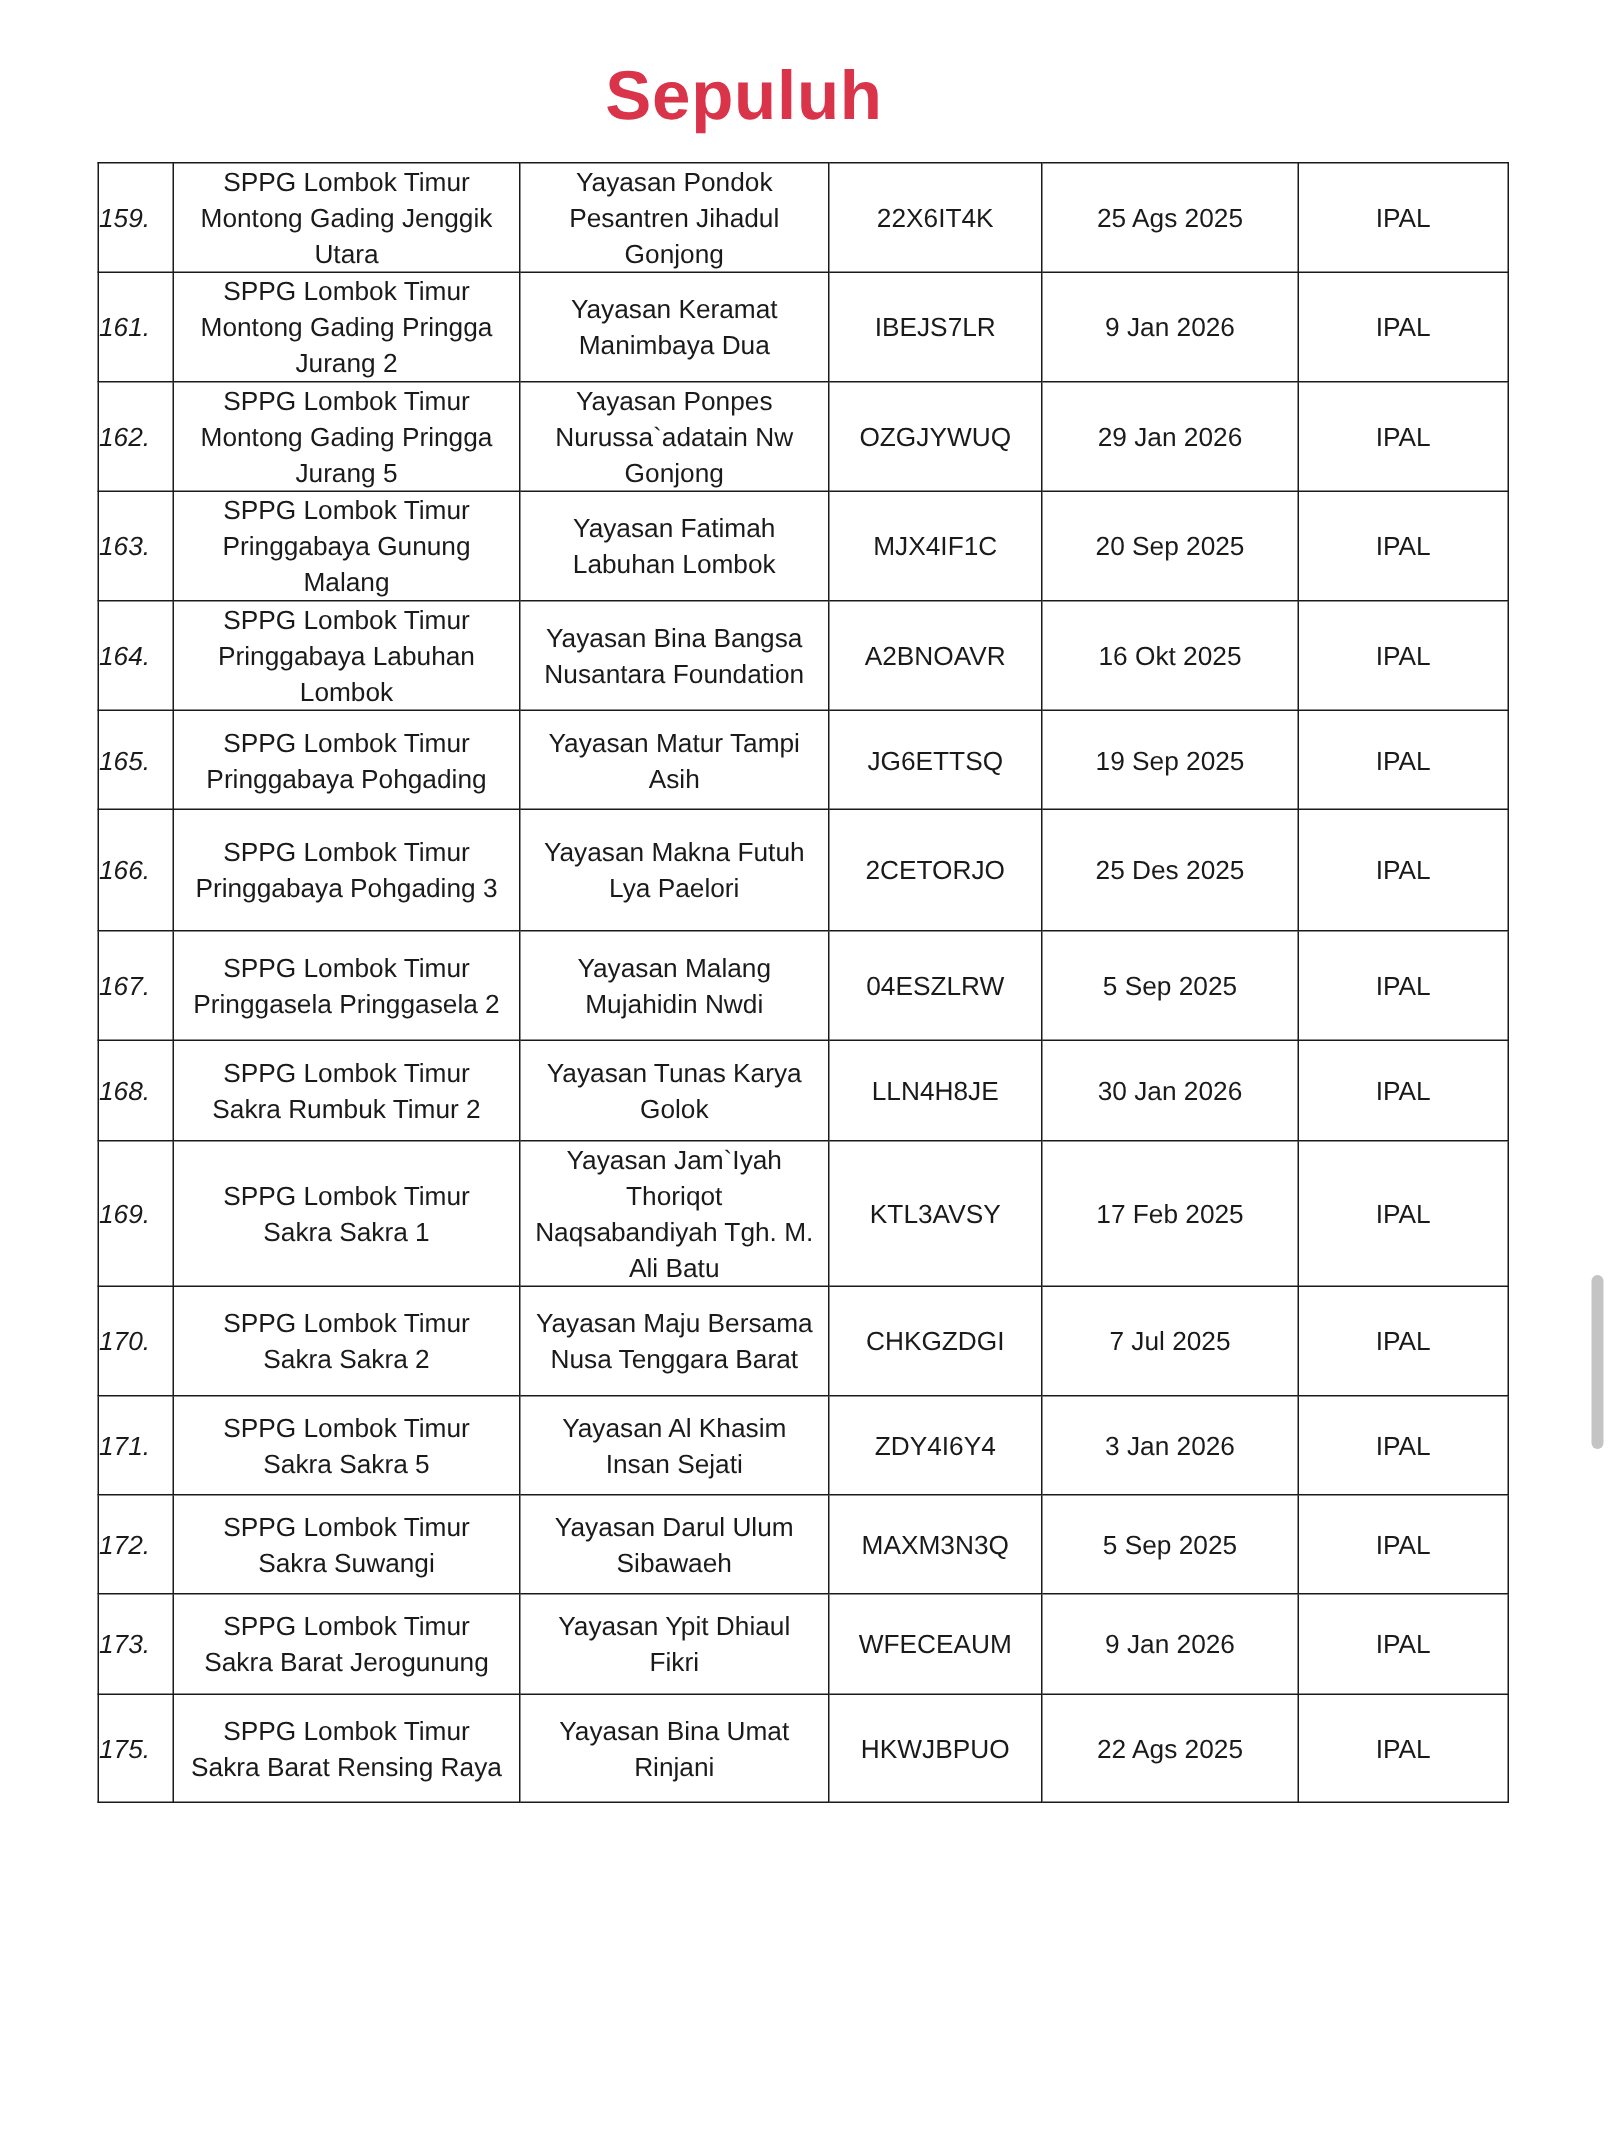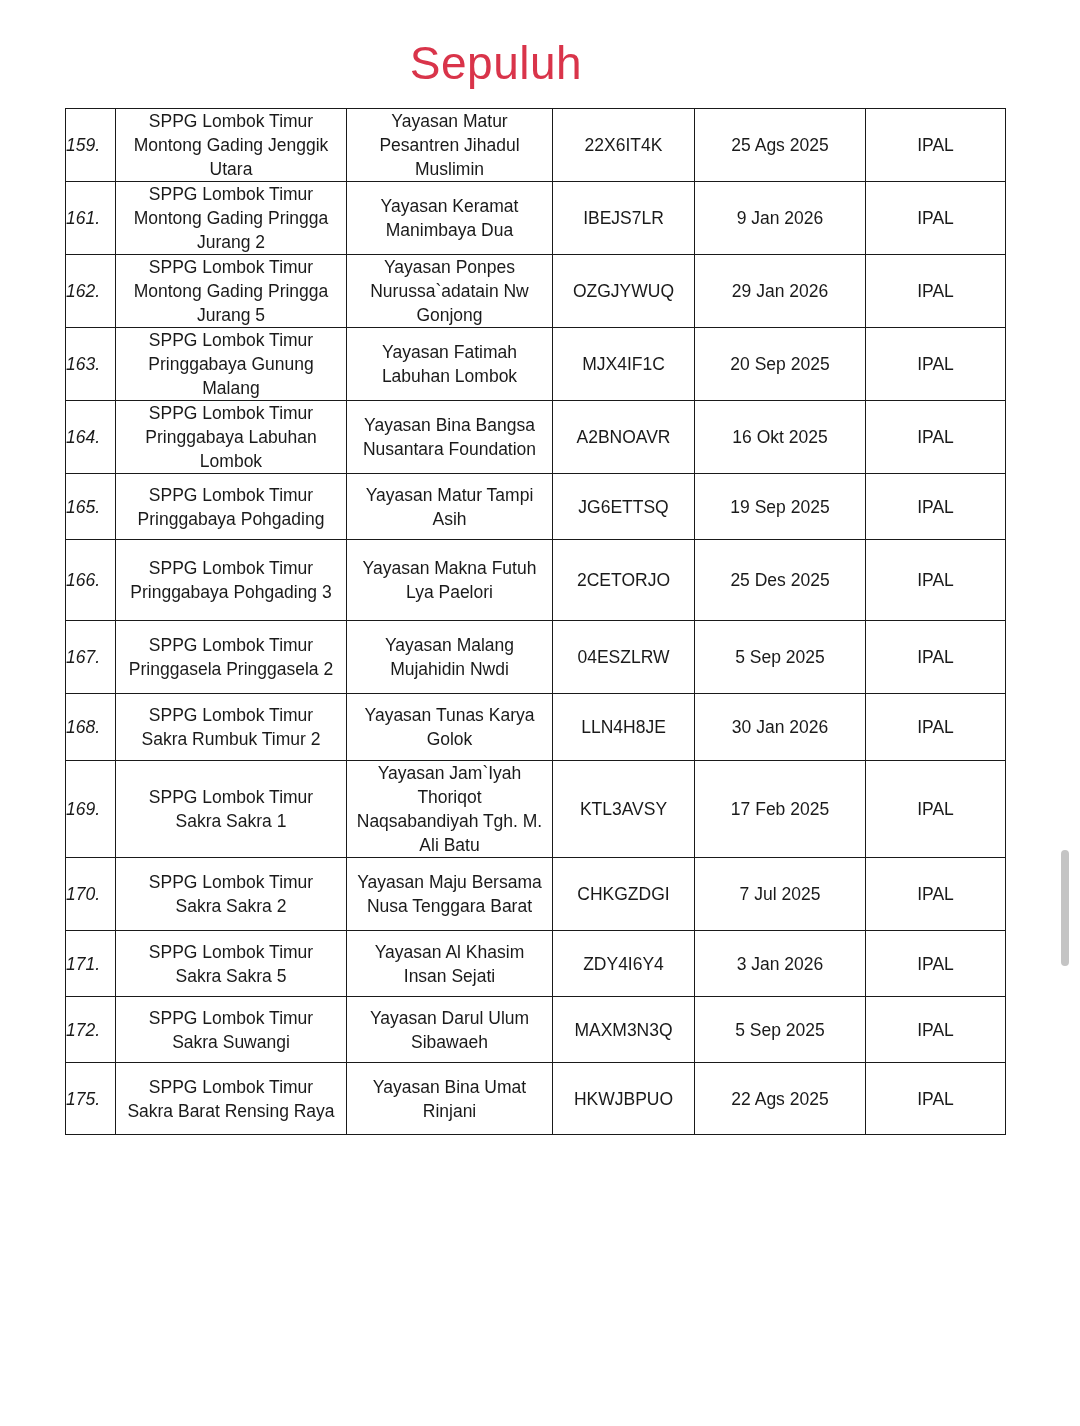--- a/index.html
+++ b/index.html
@@ -15,21 +15,21 @@
     font-family: "Liberation Sans", "DejaVu Sans", sans-serif;
     color: #1a1a1a;
   }
   .page-title {
     position: absolute;
     left: 0;
     width: 992px;
     top: 36px;
     text-align: center;
     font-size: 46px;
-    font-weight: 400;
+    font-weight: 700;
     color: #d9344a;
     letter-spacing: 0.5px;
   }
   table.data-table {
     position: absolute;
     left: 65px;
     top: 108px;
     border-collapse: collapse;
     table-layout: fixed;
     width: 940px;
@@ -74,21 +74,21 @@
     <col style="width:231px">
     <col style="width:206px">
     <col style="width:142px">
     <col style="width:171px">
     <col style="width:140px">
   </colgroup>
   <tbody>
     <tr style="height:73px">
       <td class="col-no">159.</td>
       <td class="col-name">SPPG Lombok Timur Montong Gading Jenggik Utara</td>
-      <td class="col-foundation">Yayasan Matur Pesantren Jihadul Muslimin</td>
+      <td class="col-foundation">Yayasan Pondok Pesantren Jihadul Gonjong</td>
       <td class="col-code">22X6IT4K</td>
       <td class="col-date">25 Ags 2025</td>
       <td class="col-type">IPAL</td>
     </tr>
     <tr style="height:73px">
       <td class="col-no">161.</td>
       <td class="col-name">SPPG Lombok Timur Montong Gading Pringga Jurang 2</td>
       <td class="col-foundation">Yayasan Keramat Manimbaya Dua</td>
       <td class="col-code">IBEJS7LR</td>
       <td class="col-date">9 Jan 2026</td>
@@ -175,20 +175,28 @@
       <td class="col-type">IPAL</td>
     </tr>
     <tr style="height:66px">
       <td class="col-no">172.</td>
       <td class="col-name">SPPG Lombok Timur Sakra Suwangi</td>
       <td class="col-foundation">Yayasan Darul Ulum Sibawaeh</td>
       <td class="col-code">MAXM3N3Q</td>
       <td class="col-date">5 Sep 2025</td>
       <td class="col-type">IPAL</td>
     </tr>
+    <tr style="height:67px">
+      <td class="col-no">173.</td>
+      <td class="col-name">SPPG Lombok Timur Sakra Barat Jerogunung</td>
+      <td class="col-foundation">Yayasan Ypit Dhiaul Fikri</td>
+      <td class="col-code">WFECEAUM</td>
+      <td class="col-date">9 Jan 2026</td>
+      <td class="col-type">IPAL</td>
+    </tr>
     <tr style="height:72px">
       <td class="col-no">175.</td>
       <td class="col-name">SPPG Lombok Timur Sakra Barat Rensing Raya</td>
       <td class="col-foundation">Yayasan Bina Umat Rinjani</td>
       <td class="col-code">HKWJBPUO</td>
       <td class="col-date">22 Ags 2025</td>
       <td class="col-type">IPAL</td>
     </tr>
   </tbody>
 </table>

